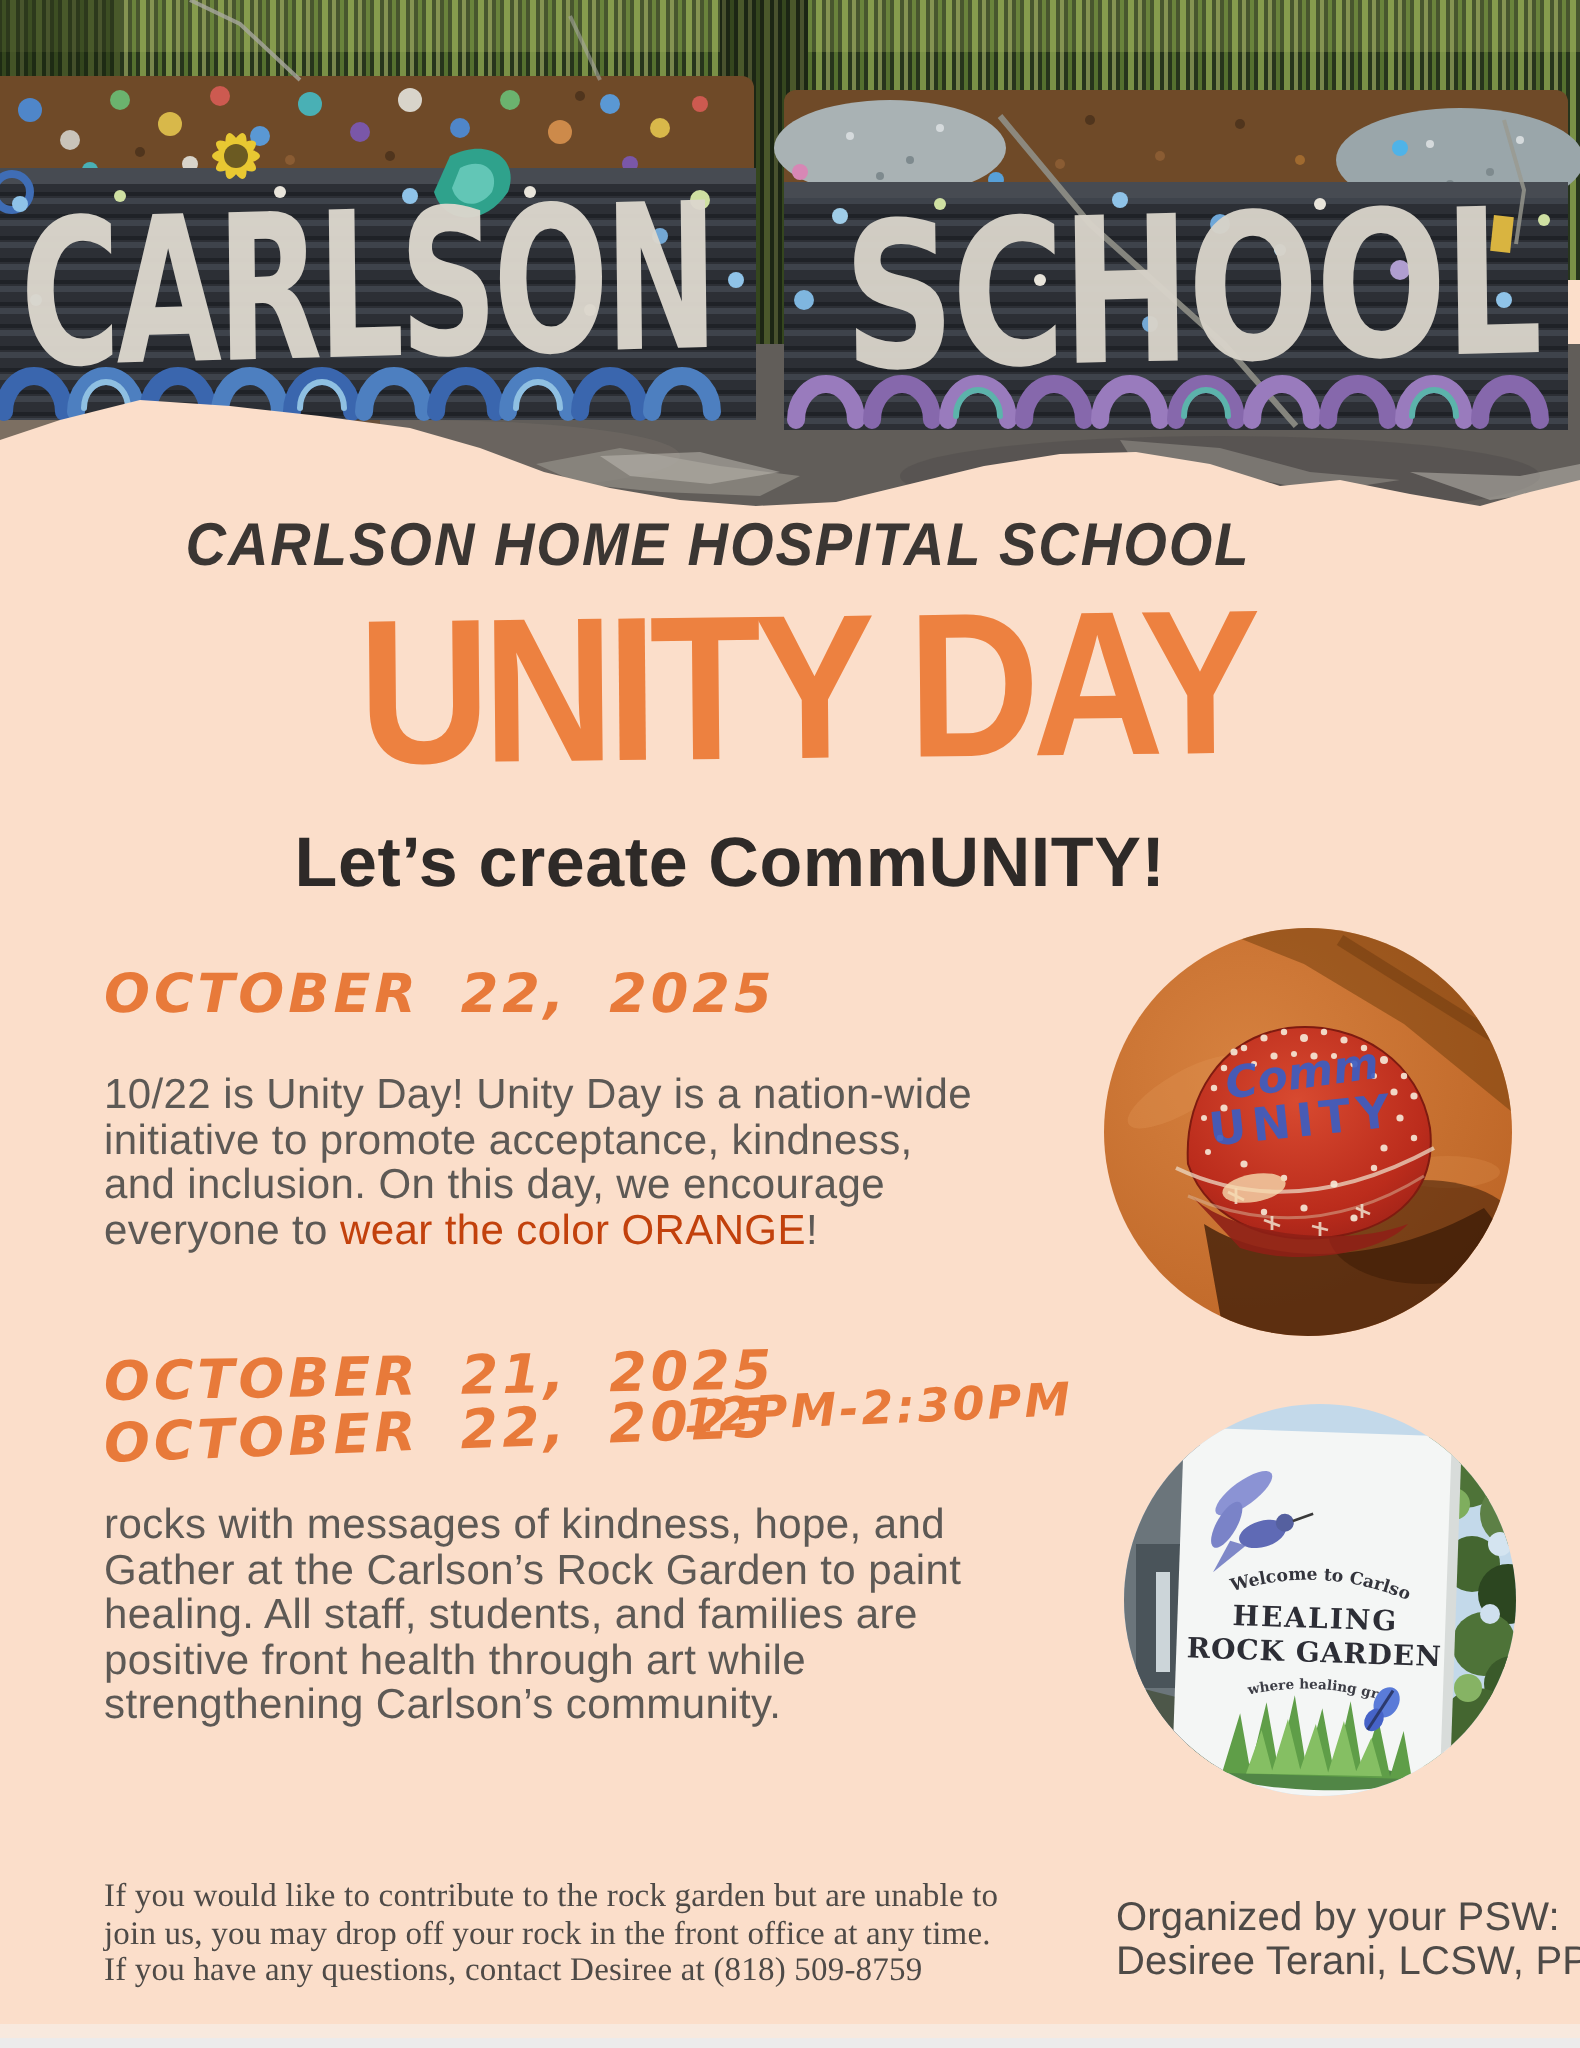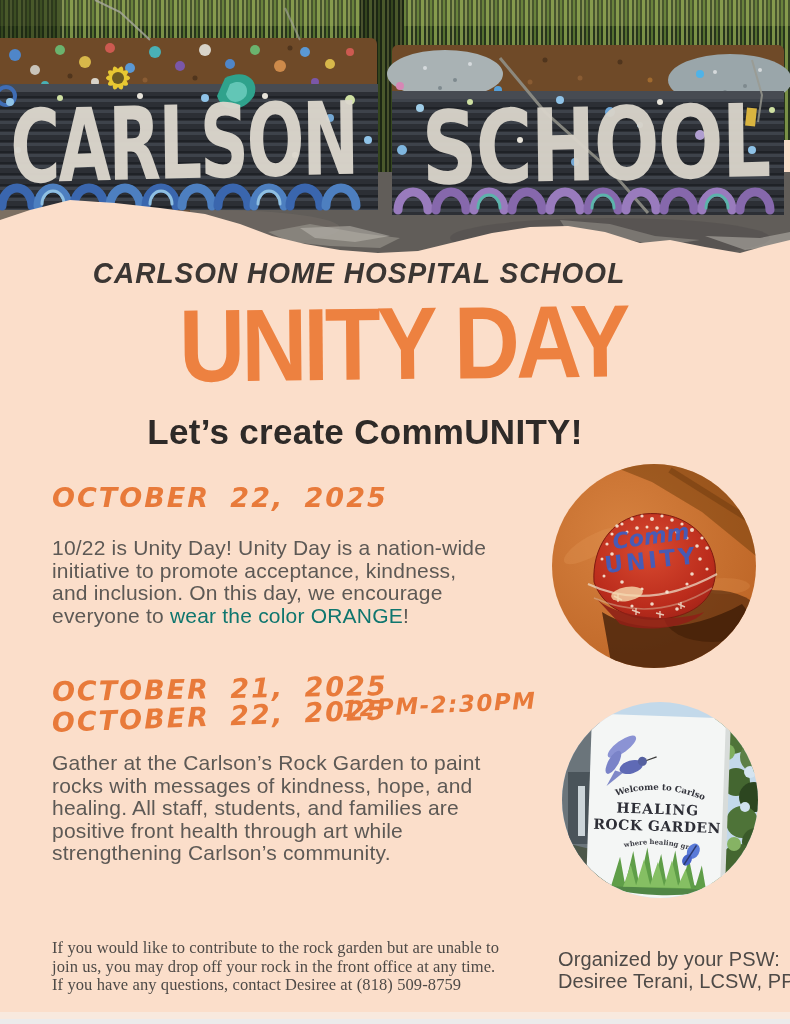--- a/index.html
+++ b/index.html
@@ -44,21 +44,21 @@
     font-size:23px;letter-spacing:1.5px;color:#e87a3a;white-space:nowrap;
     transform:rotate(-2.5deg);transform-origin:left center;
   }
   
   .para{
     position:absolute;left:52px;color:#5d5955;font-weight:normal;
     font-size:21px;line-height:22.5px;letter-spacing:.2px;white-space:nowrap;
   }
   .s1-body{top:537px;}
   .s2-body{top:752px;}
-  .hl{color:#0f766e;}
+  .hl{color:#c2410c;}
   
   .rock-circle{position:absolute;left:552px;top:464px;}
   .sign-circle{position:absolute;left:562px;top:702px;}
   
   .foot{
     position:absolute;color:#4e4a47;font-weight:normal;
     font-size:16.5px;line-height:18.5px;letter-spacing:.1px;white-space:nowrap;
   }
   .foot-left{left:52px;top:939px;font-family:Liberation Serif, serif;}
   .foot-right{left:558px;top:948px;font-size:20px;line-height:22px;}
@@ -264,22 +264,22 @@
     <div>10/22 is Unity Day! Unity Day is a nation-wide</div>
     <div>initiative to promote acceptance, kindness,</div>
     <div>and inclusion. On this day, we encourage</div>
     <div><span>everyone to </span><span class="hl">wear the color ORANGE</span><span>!</span></div>
   </div>
 
   <div class="mdate s2-date1">OCTOBER 21, 2025</div>
   <div class="mdate s2-date2">OCTOBER 22, 2025</div>
   <div class="s2-time">12PM-2:30PM</div>
   <div class="para s2-body">
+    <div>rocks with messages of kindness, hope, and</div>
     <div>Gather at the Carlson’s Rock Garden to paint</div>
-    <div>rocks with messages of kindness, hope, and</div>
     <div>healing. All staff, students, and families are</div>
     <div>positive front health through art while</div>
     <div>strengthening Carlson’s community.</div>
   </div>
 
   <svg class="rock-circle" width="204" height="204" viewBox="0 0 204 204">
     <defs>
       <clipPath id="rockclip">
           <circle cx="102" cy="102" r="102"></circle>
         </clipPath>

